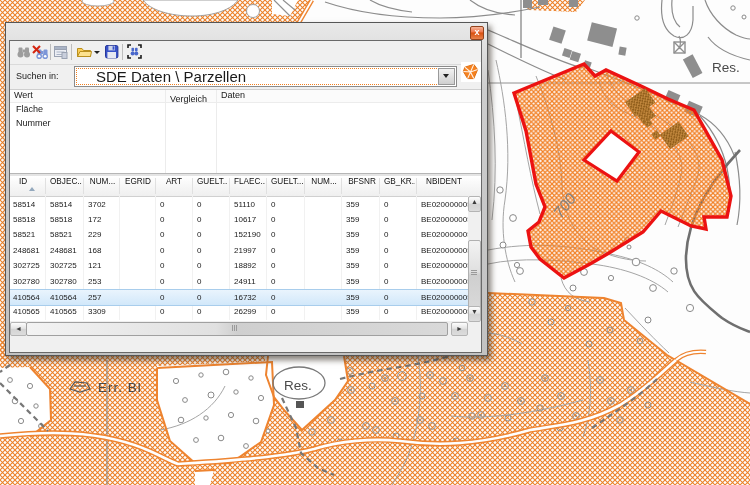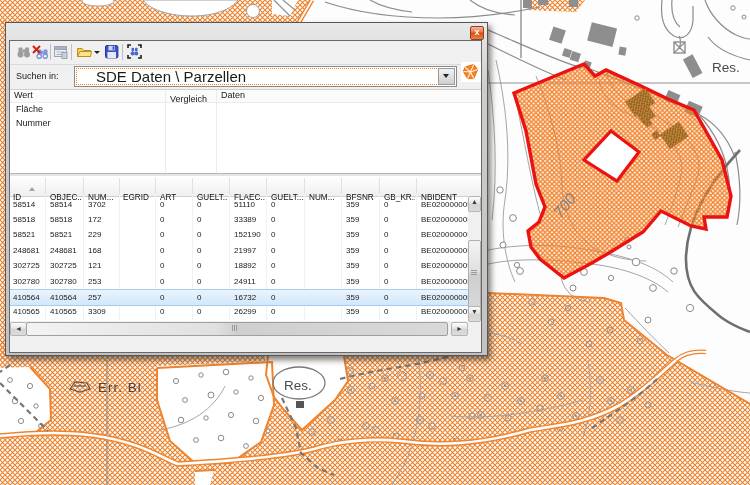--- a/index.html
+++ b/index.html
@@ -38,21 +38,21 @@
   #flist .hdr{left:0;top:0;width:471px;height:12px;background:#fbfbfb;
         border-bottom:1px solid #ececec;}
   #flist .col1{left:155px;top:0;width:1px;height:83px;background:#ececec;}
   #flist .col2{left:206px;top:0;width:1px;height:83px;background:#ececec;}
   #tblsep{left:0;top:132px;width:471px;height:3px;background:#e4e4e4;
         border-top:1px solid #b6b6b6;}
   #table{left:0;top:135px;width:471px;height:145px;background:#fff;font-size:8.2px;}
   #thead{left:0;top:0;width:471px;height:20px;
         background:linear-gradient(#ffffff,#f5f5f5 60%,#efefef);
         border-bottom:1px solid #d0d0d0;}
-  #thead span{top:16px;height:11px;line-height:11px;color:#111;overflow:hidden;white-space:nowrap;}
+  #thead span{top:0;height:11px;line-height:11px;color:#111;overflow:hidden;white-space:nowrap;text-align:center;}
   .hsep{top:2px;width:1px;height:16px;background:#e0e0e0;}
   .trow{left:0;width:459px;height:15.4px;line-height:15.4px;font-size:8px;}
   .trow span{top:0px;height:15.4px;line-height:16px;}
   .vsep{top:20px;width:1px;height:124px;background:#f1f1f1;}
   #selrow{background:linear-gradient(#e9f4fd,#d2e8fa);
         border-top:1px solid #a8cdec;border-bottom:1px solid #a8cdec;}
   
   .sbtn{background:linear-gradient(#fdfdfd,#e4e4e4 45%,#d3d3d3 50%,#dcdcdc);
         border:1px solid #b4b4b4;border-radius:2px;}
   .sthumb{background:linear-gradient(#f3f3f3,#e0e0e0 45%,#cfcfcf 50%,#d9d9d9);
@@ -460,21 +460,21 @@
           <span style="left:336px">359</span>
           <span style="left:374px">0</span>
           <span style="left:411px">BE020000005</span>
         </div>
     <div class="trow" style="top:35.9px">
           <span style="left:3px">58518</span>
           <span style="left:40px">58518</span>
           <span style="left:78px">172</span>
           <span style="left:150px">0</span>
           <span style="left:187px">0</span>
-          <span style="left:224px">33389</span>
+          <span style="left:224px">10617</span>
           <span style="left:261px">0</span>
           <span style="left:336px">359</span>
           <span style="left:374px">0</span>
           <span style="left:411px">BE020000005</span>
         </div>
     <div class="trow" style="top:51.3px">
           <span style="left:3px">58521</span>
           <span style="left:40px">58521</span>
           <span style="left:78px">229</span>
           <span style="left:150px">0</span>

